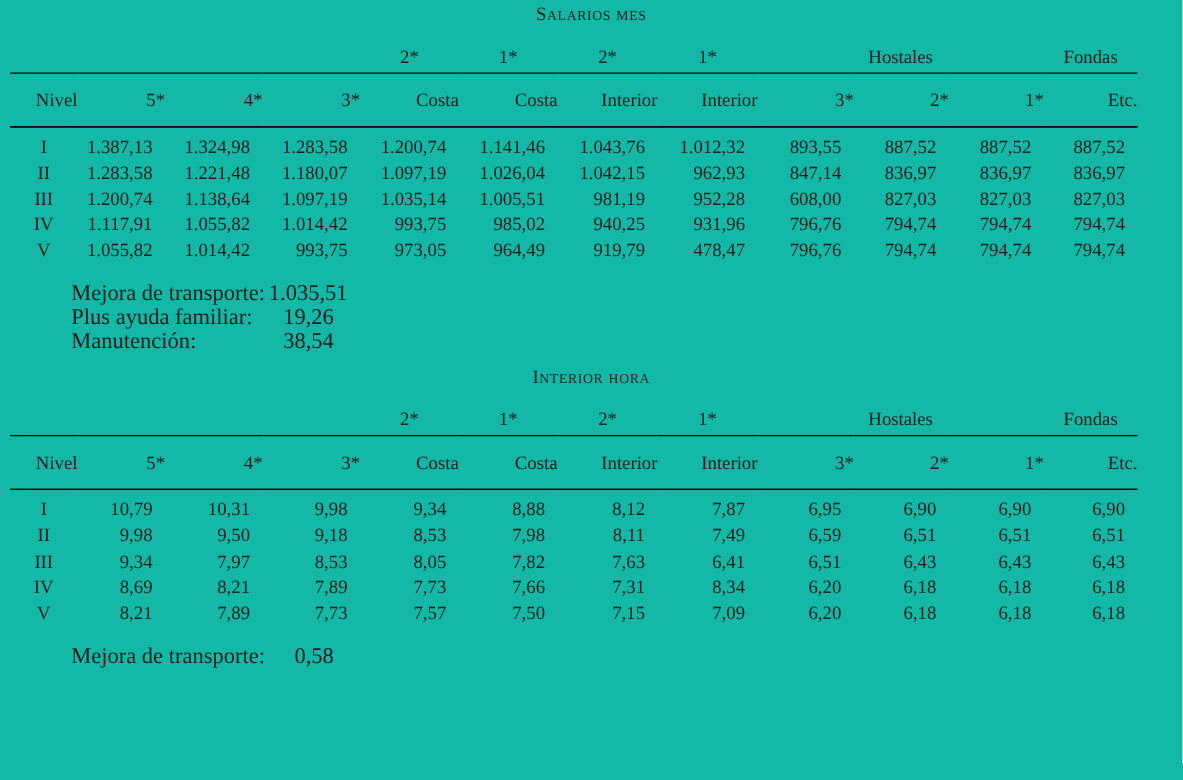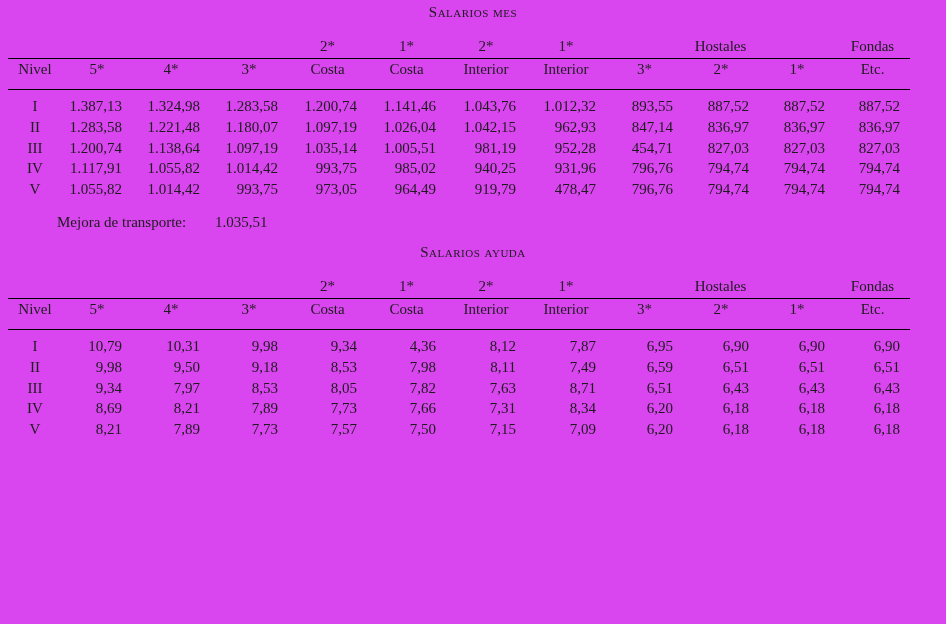--- a/index.html
+++ b/index.html
@@ -4,21 +4,21 @@
 <style>
   html, body {
     margin: 0;
     padding: 0;
     background: #ffffff;
   }
   .page {
     position: relative;
     width: 946px;
     height: 624px;
-    background: #d946ef;
+    background: #14b8a6;
     overflow: hidden;
     font-family: "Liberation Serif", "DejaVu Serif", serif;
     color: #1c1c1c;
   }
   .table-title {
     margin: 0;
     padding-top: 4px;
     text-align: center;
     font-size: 15px;
     line-height: 17px;
@@ -43,41 +43,41 @@
     white-space: nowrap;
     overflow: visible;
   }
   th.gh {
     padding: 2px 0 4px 0;
     text-align: center;
     line-height: 16px;
     border-bottom: 1.5px solid #000;
   }
   th.ch {
-    padding: 2px 0 12px 0;
-    text-align: center;
+    padding: 14px 0 12px 0;
+    text-align: right;
     line-height: 16px;
     border-bottom: 1.5px solid #000;
   }
   td.rowhead {
     text-align: center;
     line-height: 18.8px;
   }
   td.num {
     text-align: right;
     padding-right: 10px;
     line-height: 18.8px;
   }
   tbody tr:first-child td {
     padding-top: 7px;
   }
   .extras {
     margin-left: 57px;
     margin-top: 13px;
-    font-size: 15px;
+    font-size: 18px;
   }
   .extra-row {
     line-height: 19px;
   }
   .extra-label {
     display: inline-block;
     width: 158px;
   }
   .extra-value {
     display: inline-block;
@@ -163,21 +163,21 @@
           </tr>
           <tr>
             <td class="rowhead">III</td>
             <td class="num">1.200,74</td>
             <td class="num">1.138,64</td>
             <td class="num">1.097,19</td>
             <td class="num">1.035,14</td>
             <td class="num">1.005,51</td>
             <td class="num">981,19</td>
             <td class="num">952,28</td>
-            <td class="num">454,71</td>
+            <td class="num">608,00</td>
             <td class="num">827,03</td>
             <td class="num">827,03</td>
             <td class="num">827,03</td>
           </tr>
           <tr>
             <td class="rowhead">IV</td>
             <td class="num">1.117,91</td>
             <td class="num">1.055,82</td>
             <td class="num">1.014,42</td>
             <td class="num">993,75</td>
@@ -200,25 +200,27 @@
             <td class="num">478,47</td>
             <td class="num">796,76</td>
             <td class="num">794,74</td>
             <td class="num">794,74</td>
             <td class="num">794,74</td>
           </tr>
         </tbody>
     </table>
     <div class="extras">
         <div class="extra-row"><span class="extra-label">Mejora de transporte:</span><span class="extra-value">1.035,51</span></div>
+        <div class="extra-row"><span class="extra-label">Plus ayuda familiar:</span><span class="extra-value">19,26</span></div>
+        <div class="extra-row"><span class="extra-label">Manutención:</span><span class="extra-value">38,54</span></div>
       </div>
   </section>
 
   <section>
-    <h2 class="table-title second">Salarios ayuda</h2>
+    <h2 class="table-title second">Interior hora</h2>
     <table class="salary-table">
       <colgroup>
         <col style="width:54px">
           <col style="width:70px">
           <col style="width:78px">
           <col style="width:78px">
         <col style="width:79px">
           <col style="width:79px">
           <col style="width:80px">
           <col style="width:80px">
@@ -252,21 +254,21 @@
             <th class="ch">Etc.</th>
           </tr>
         </thead>
       <tbody>
           <tr>
             <td class="rowhead">I</td>
             <td class="num">10,79</td>
             <td class="num">10,31</td>
             <td class="num">9,98</td>
             <td class="num">9,34</td>
-            <td class="num">4,36</td>
+            <td class="num">8,88</td>
             <td class="num">8,12</td>
             <td class="num">7,87</td>
             <td class="num">6,95</td>
             <td class="num">6,90</td>
             <td class="num">6,90</td>
             <td class="num">6,90</td>
           </tr>
           <tr>
             <td class="rowhead">II</td>
             <td class="num">9,98</td>
@@ -282,21 +284,21 @@
             <td class="num">6,51</td>
           </tr>
           <tr>
             <td class="rowhead">III</td>
             <td class="num">9,34</td>
             <td class="num">7,97</td>
             <td class="num">8,53</td>
             <td class="num">8,05</td>
             <td class="num">7,82</td>
             <td class="num">7,63</td>
-            <td class="num">8,71</td>
+            <td class="num">6,41</td>
             <td class="num">6,51</td>
             <td class="num">6,43</td>
             <td class="num">6,43</td>
             <td class="num">6,43</td>
           </tr>
           <tr>
             <td class="rowhead">IV</td>
             <td class="num">8,69</td>
             <td class="num">8,21</td>
             <td class="num">7,89</td>
@@ -319,16 +321,17 @@
             <td class="num">7,15</td>
             <td class="num">7,09</td>
             <td class="num">6,20</td>
             <td class="num">6,18</td>
             <td class="num">6,18</td>
             <td class="num">6,18</td>
           </tr>
         </tbody>
     </table>
     <div class="extras">
+        <div class="extra-row"><span class="extra-label">Mejora de transporte:</span><span class="extra-value">0,58</span></div>
       </div>
   </section>
 
 </div>
 
 </body></html>

